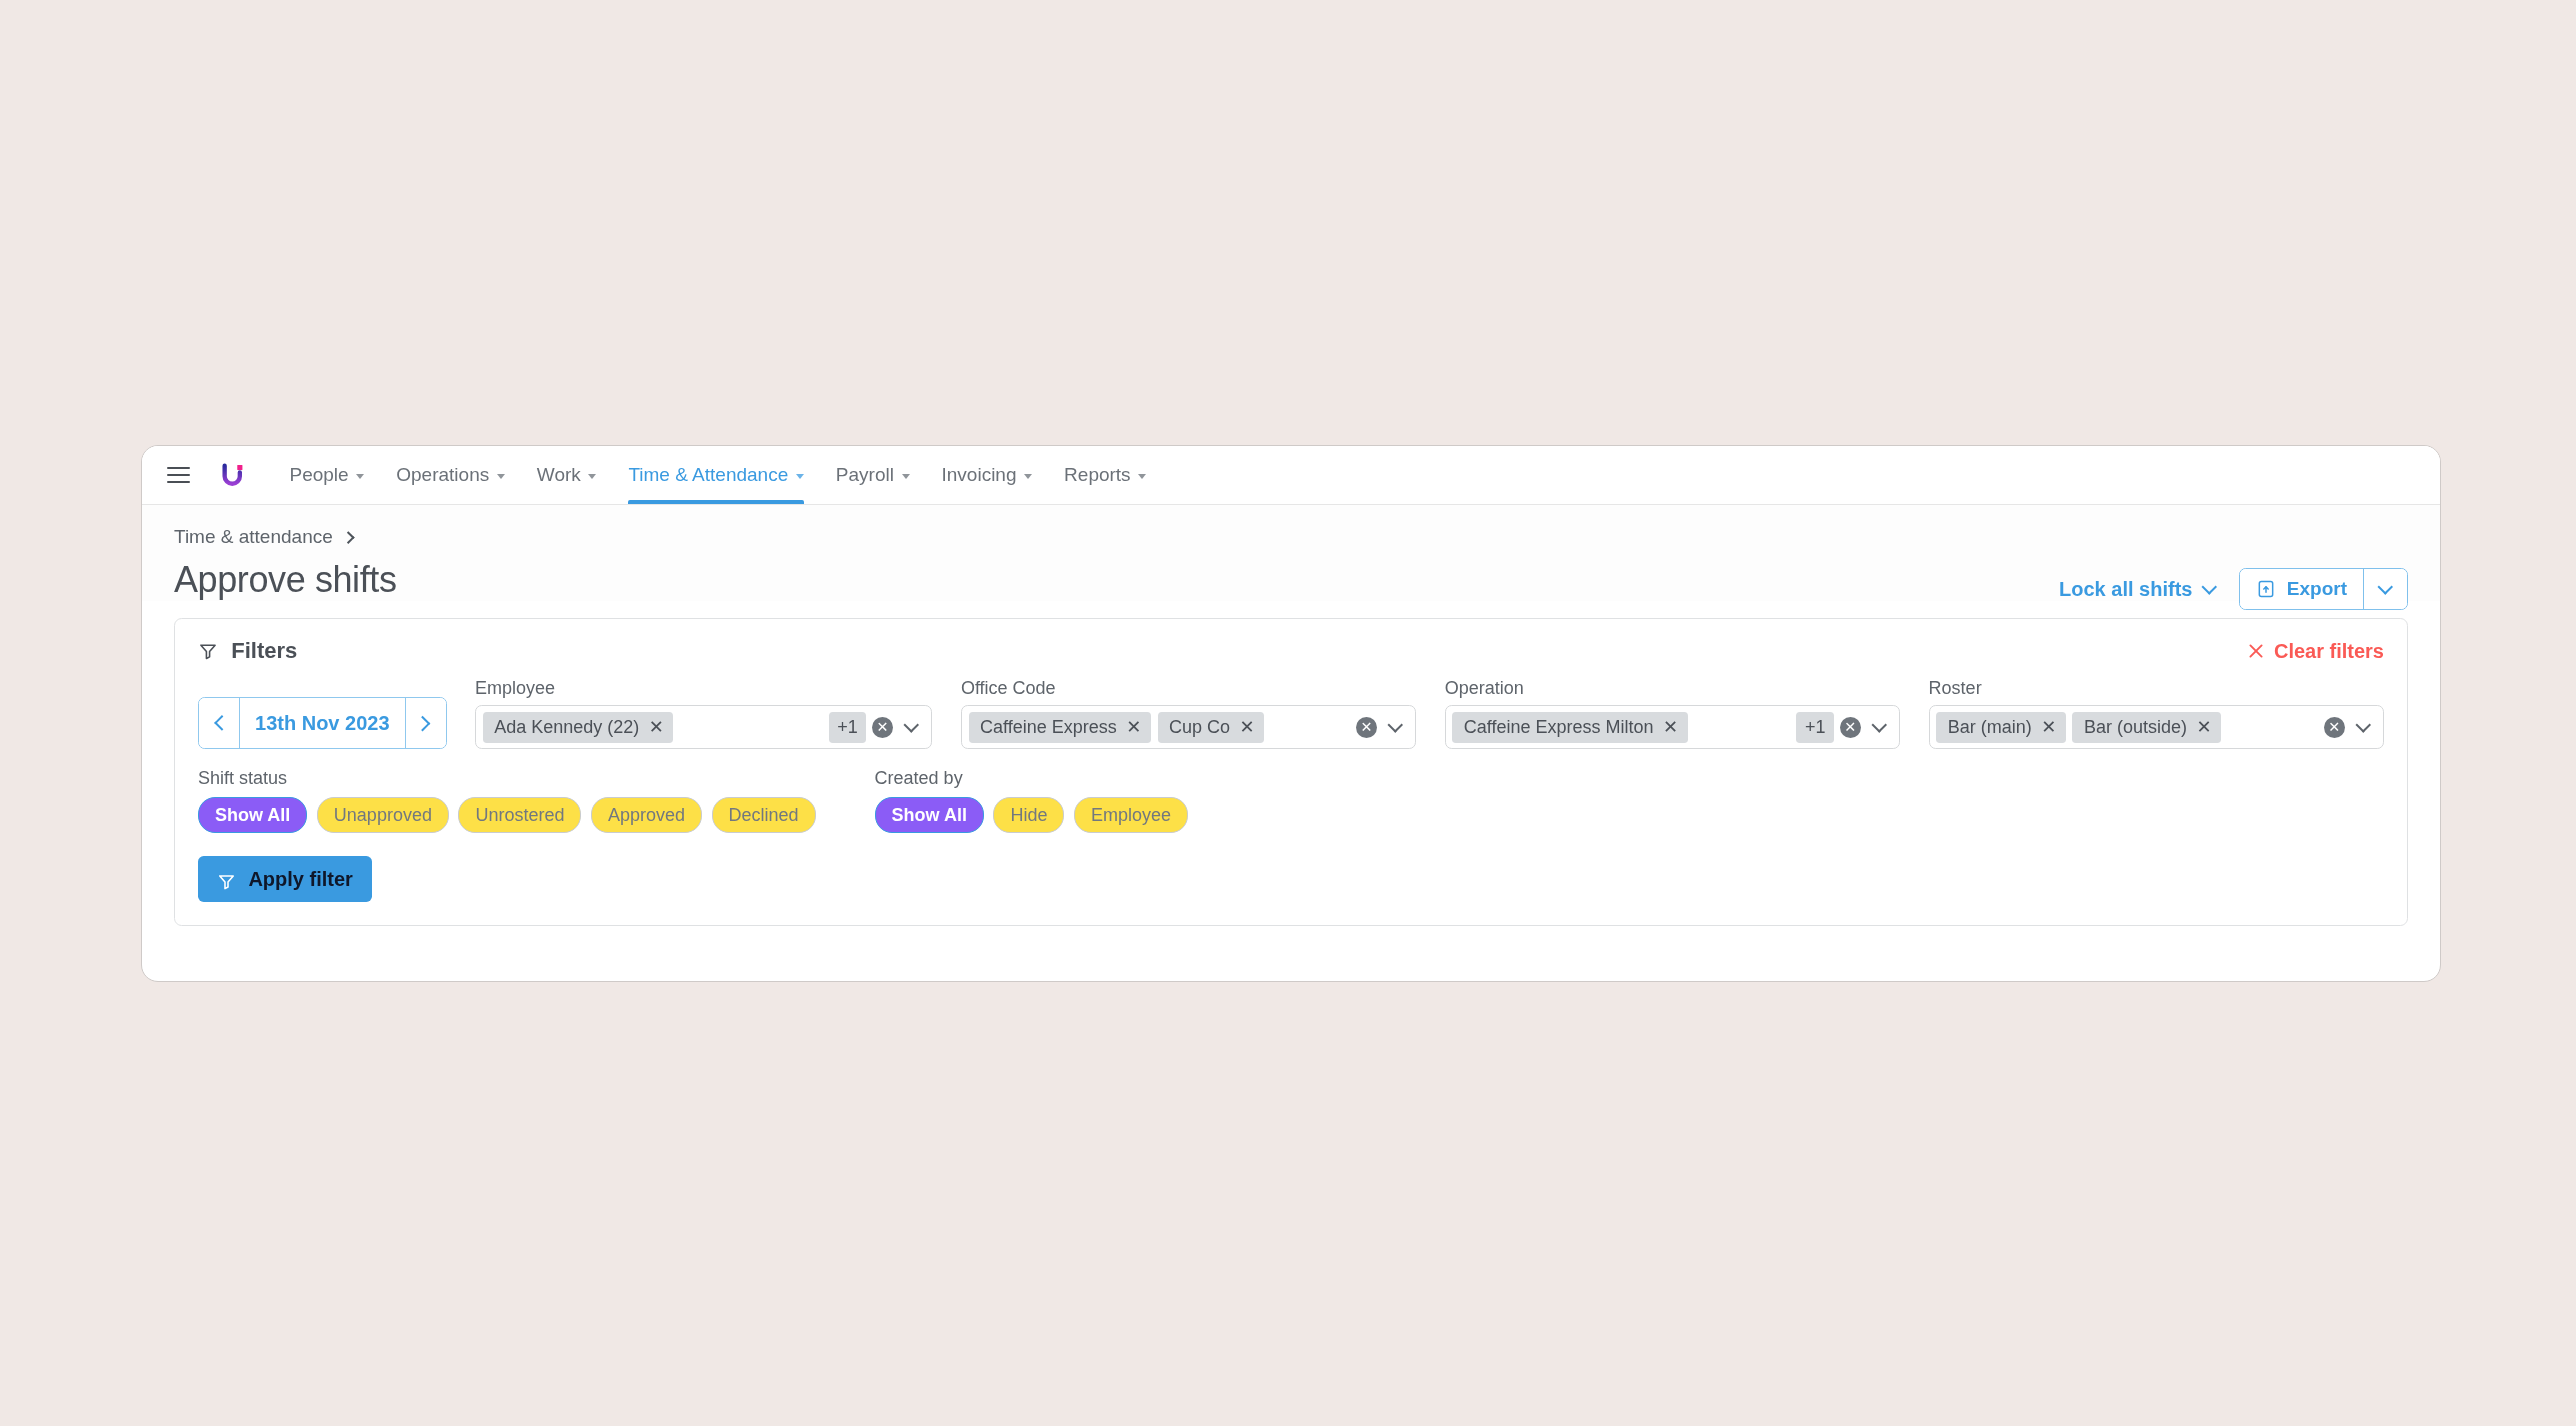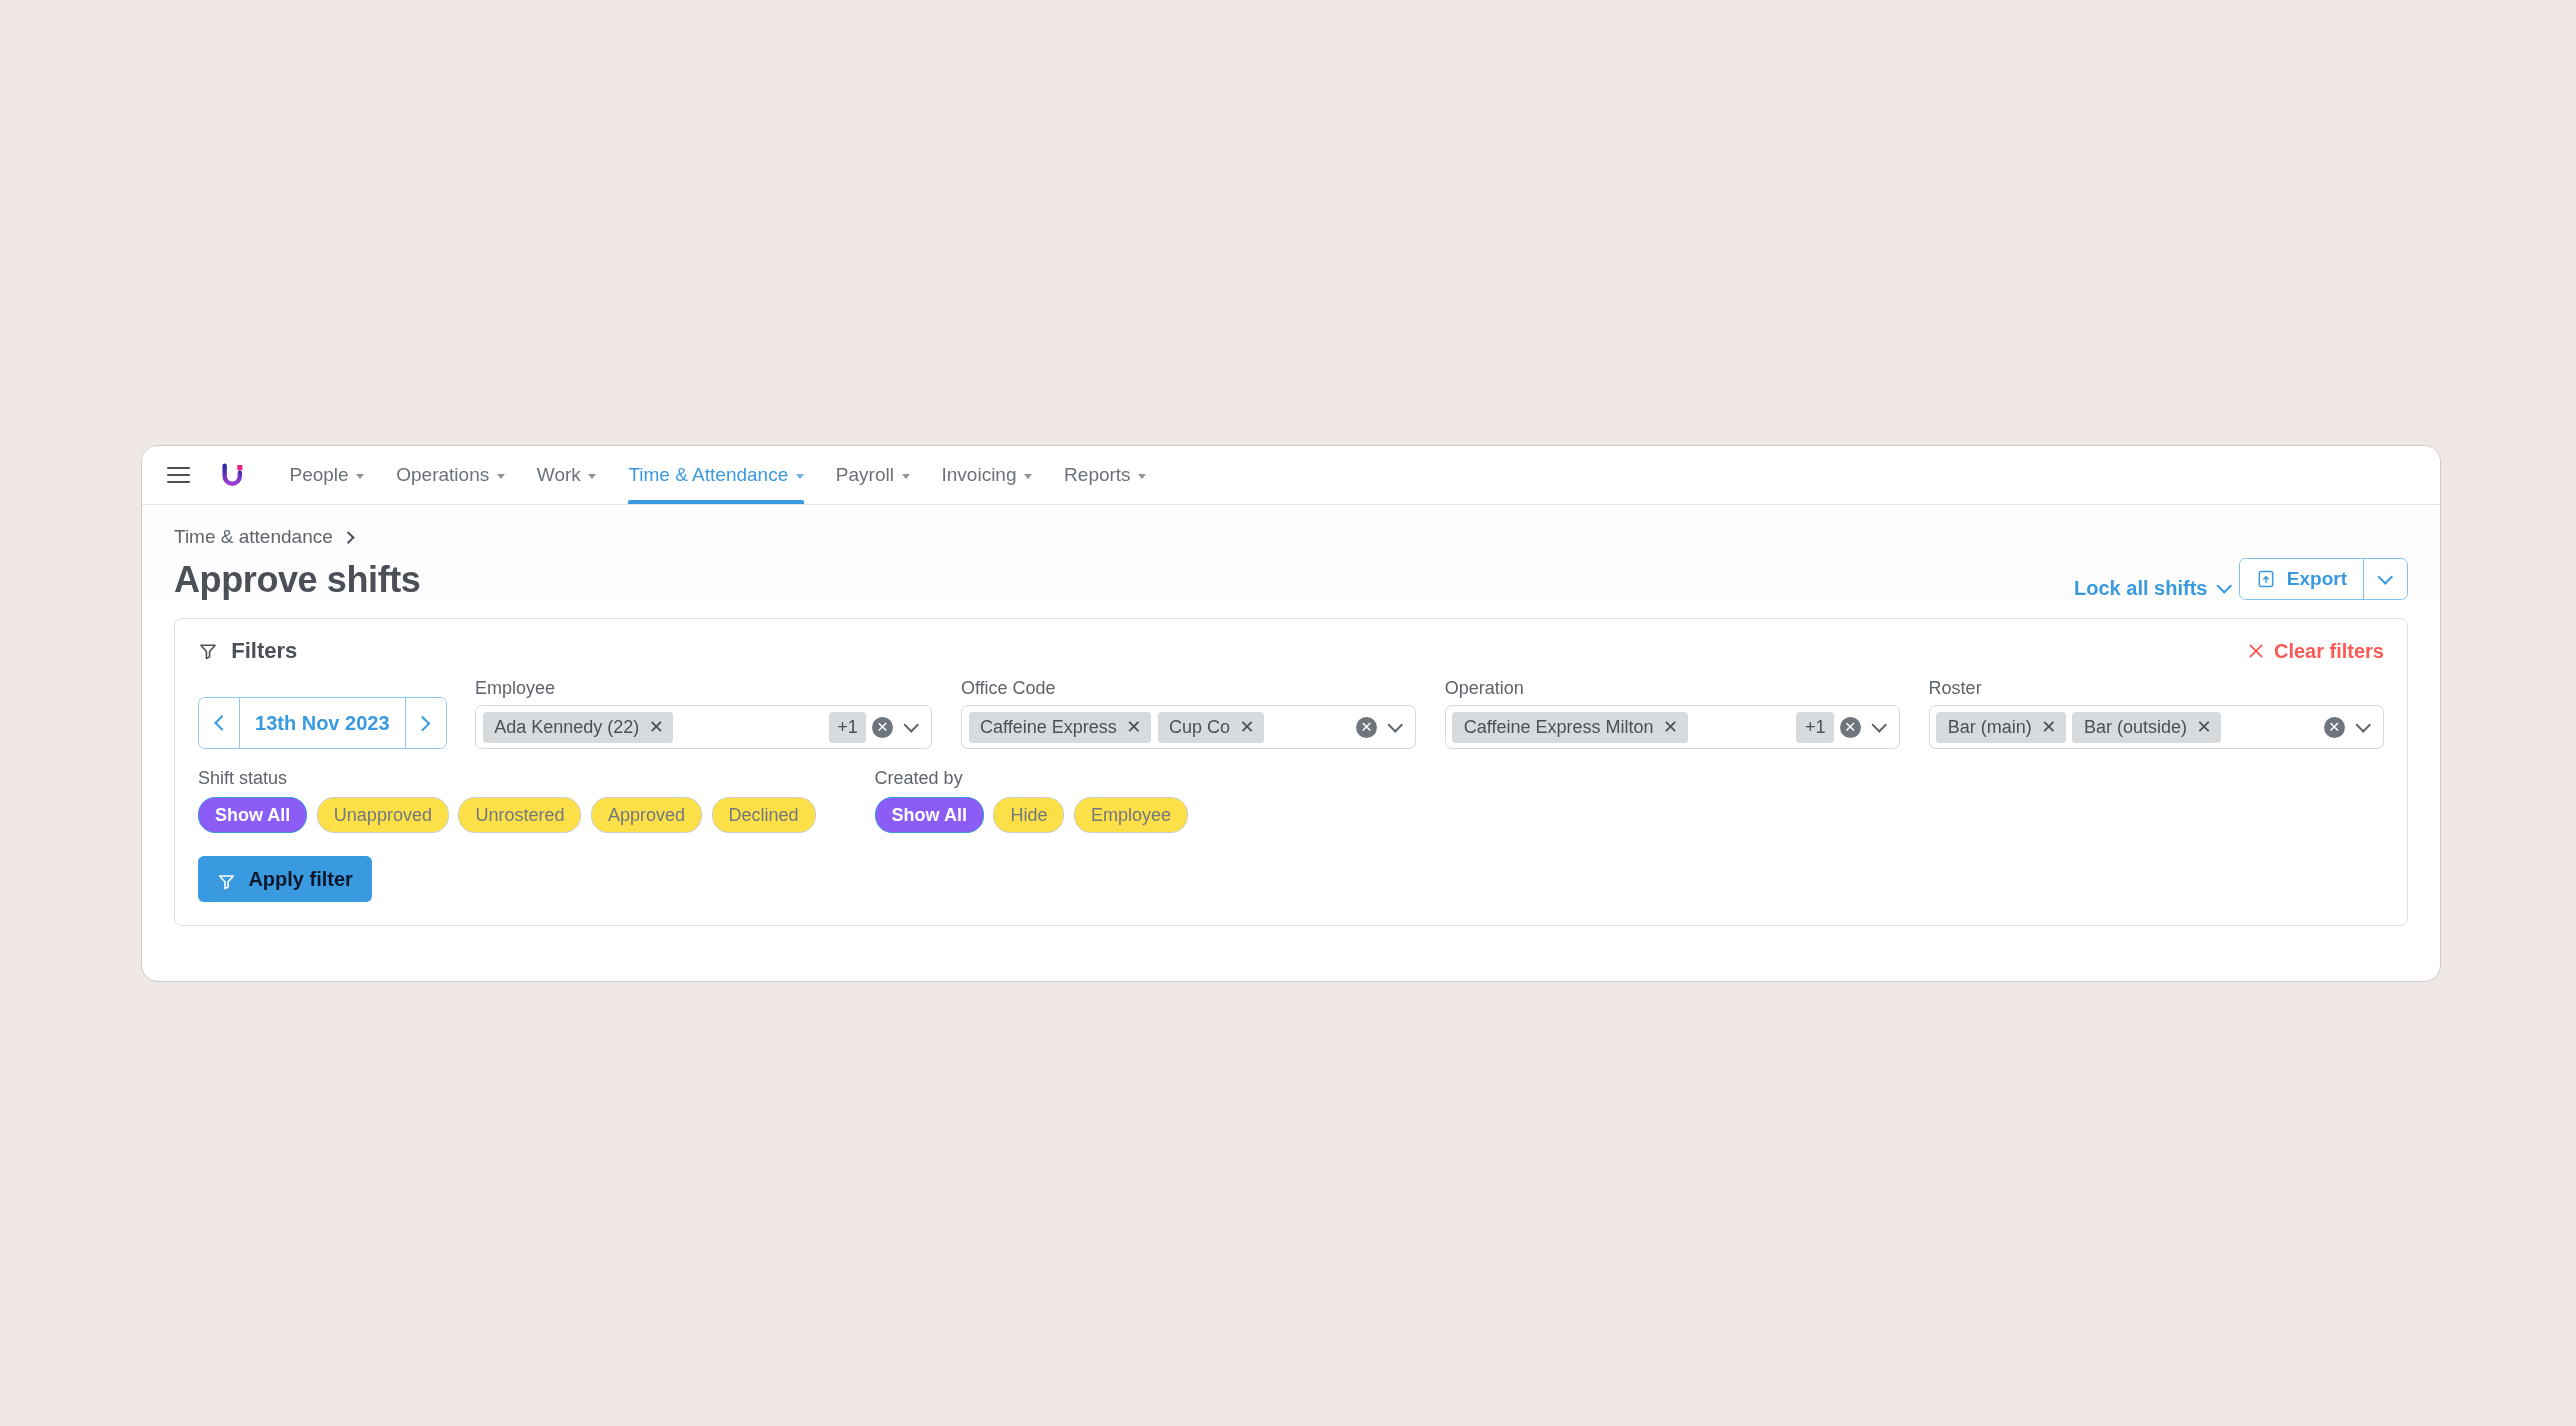--- a/index.html
+++ b/index.html
@@ -151,30 +151,30 @@
   .bc-chevron {
     width: 8.6px; height: 8.6px;
     border-top: 2.3px solid #4e545b;
     border-right: 2.3px solid #4e545b;
     transform: rotate(45deg);
     display: inline-block;
   }
 
   .page-title {
     font-size: 36px;
-    font-weight: bold;
+    font-weight: normal;
     color: #4b5057;
     margin-top: 11.4px;
     letter-spacing: -0.4px;
   }
 
   .header-actions {
     position: absolute;
-    right: 32px; top: 53px;
-    display: flex; align-items: flex-end; gap: 10px;
+    right: 32px; top: 63px;
+    display: flex; align-items: center; gap: 25px;
   }
 
   .lock-shifts {
     display: flex; align-items: center; gap: 11.4px;
     color: #3a9ae0; font-size: 20px; font-weight: bold;
     cursor: pointer;
   }
   .chev-down {
     width: 10.5px; height: 10.5px;
     border-bottom: 2.5px solid currentColor;

